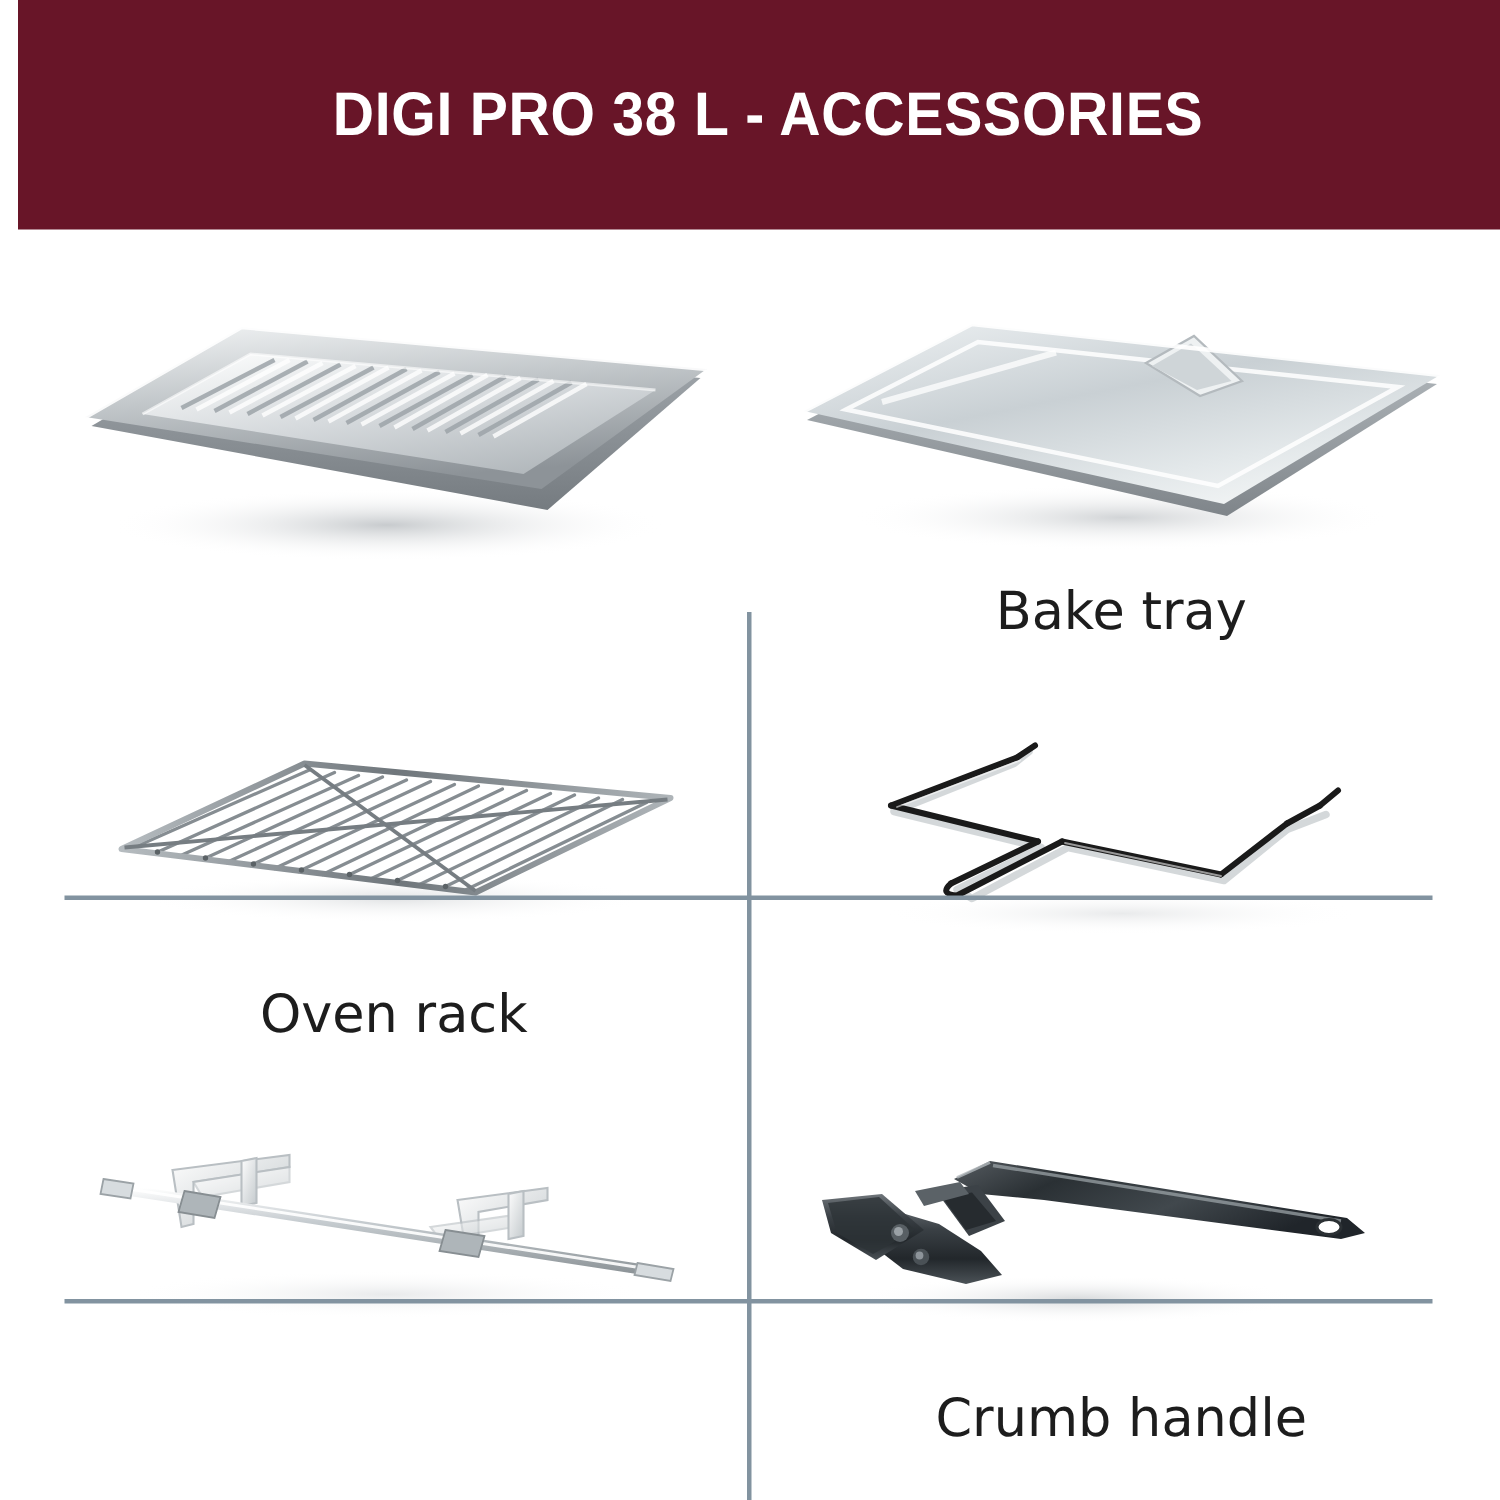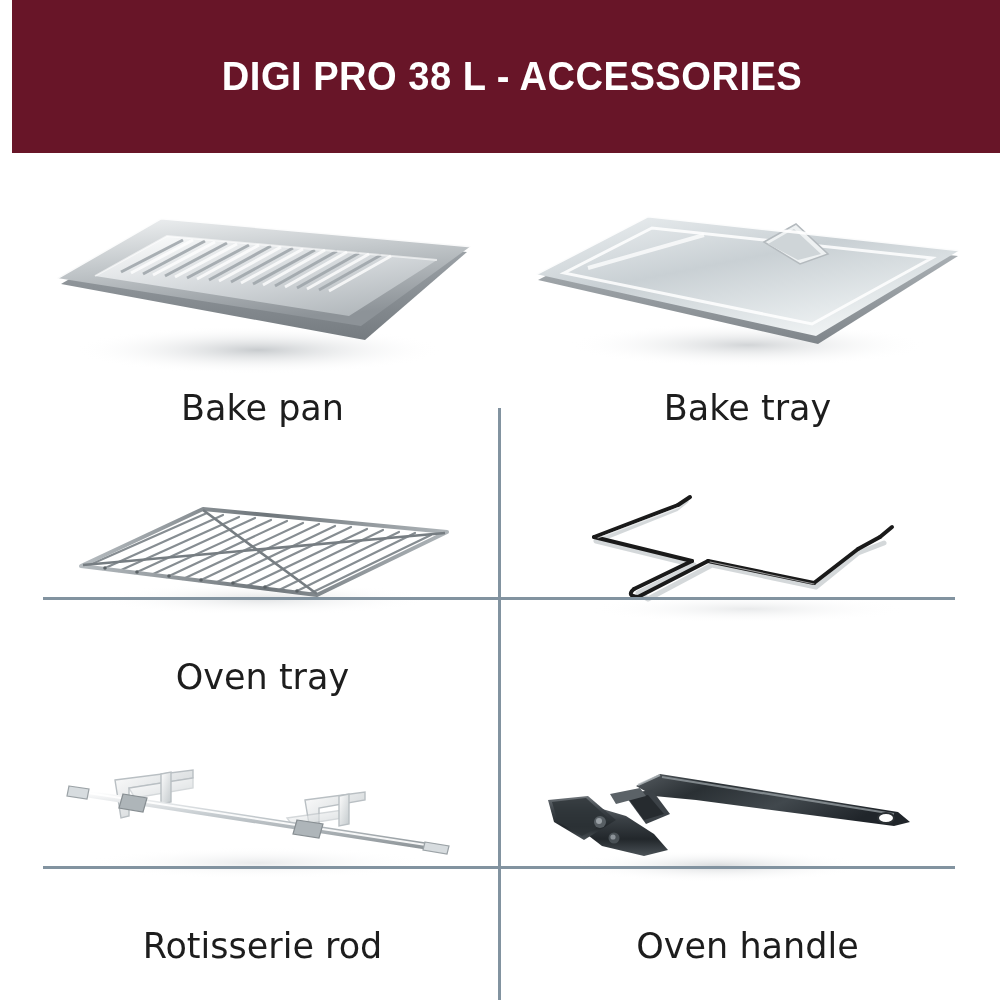--- a/index.html
+++ b/index.html
@@ -158,21 +158,20 @@
         <path d="M198 83 L260 49"></path>
         <path d="M220 85 L282 50"></path>
         <path d="M242 87 L304 52"></path>
         <path d="M264 89 L326 54"></path>
         <path d="M286 91 L348 56"></path>
       </g>
 
       <path d="M14 78 L118 18 L428 46" fill="none" stroke="#ffffff" stroke-width="3" opacity="0.9"></path>
       <path d="M52 76 L124 36 L394 60" fill="none" stroke="#ffffff" stroke-width="2" opacity="0.6"></path>
     </svg>
-    <div class="label">Bake pan</div>
   </div>
 
   <div class="cell cell-r0 cell-c1">
     <svg class="art" viewBox="0 0 440 185">
       <defs>
         <linearGradient id="trayTop" x1="0.15" y1="0" x2="0.85" y2="1">
           <stop offset="0" stop-color="#e9edef"></stop>
           <stop offset="0.4" stop-color="#c9d0d4"></stop>
           <stop offset="0.75" stop-color="#e3e8ea"></stop>
           <stop offset="1" stop-color="#f6f8f8"></stop>
@@ -246,21 +245,21 @@
       <g fill="#5b6266">
         <circle cx="62" cy="99" r="1.8"></circle>
           <circle cx="94" cy="103" r="1.8"></circle>
         <circle cx="126" cy="107" r="1.8"></circle>
           <circle cx="158" cy="111" r="1.8"></circle>
         <circle cx="190" cy="114" r="1.8"></circle>
           <circle cx="222" cy="118" r="1.8"></circle>
         <circle cx="254" cy="122" r="1.8"></circle>
       </g>
     </svg>
-    <div class="label">Oven tray</div>
+    <div class="label">Oven rack</div>
   </div>
 
   <div class="cell cell-r1 cell-c1">
     <svg class="art" viewBox="0 0 440 185">
       <defs>
         <radialGradient id="handleShadow" cx="0.5" cy="0.5" r="0.5">
           <stop offset="0" stop-color="#9aa0a5" stop-opacity="0.22"></stop>
           <stop offset="1" stop-color="#ffffff" stop-opacity="0"></stop>
         </radialGradient>
       </defs>
@@ -327,21 +326,20 @@
 
       <path d="M26 48 L46 51 L44 61 L24 58 Z" fill="#d7dcdf" stroke="#9ba2a6" stroke-width="1.2"></path>
 
       <path d="M382 104 L406 108 L404 116 L380 112 Z" fill="#d7dcdf" stroke="#9ba2a6" stroke-width="1.2"></path>
 
       <g fill="#aeb5b9" stroke="#878e92" stroke-width="1.2">
         <path d="M80 56 L104 60 L100 74 L76 70 Z"></path>
         <path d="M254 82 L280 86 L276 100 L250 96 Z"></path>
       </g>
     </svg>
-    <div class="label">Rotisserie rod</div>
   </div>
 
   <div class="cell cell-r2 cell-c1">
     <svg class="art" viewBox="0 0 440 185">
       <defs>
         <linearGradient id="steelDark" x1="0" y1="0" x2="0" y2="1">
           <stop offset="0" stop-color="#6f757a"></stop>
           <stop offset="0.35" stop-color="#3a4045"></stop>
           <stop offset="0.7" stop-color="#22272b"></stop>
           <stop offset="1" stop-color="#4b5257"></stop>
@@ -377,19 +375,19 @@
         <circle cx="72" cy="84" r="6" fill="#585f64"></circle>
         <circle cx="71" cy="83" r="3" fill="#9aa1a6"></circle>
         <circle cx="86" cy="100" r="5.5" fill="#4a5156"></circle>
         <circle cx="85" cy="99" r="2.6" fill="#8d949a"></circle>
       </g>
 
       <path d="M82 56 L112 50 L118 58 L88 66 Z" fill="#5b6267"></path>
 
       <path d="M110 47 L132 37" stroke="#b3b9bd" stroke-width="2" fill="none" opacity="0.8"></path>
     </svg>
-    <div class="label">Oven handle</div>
+    <div class="label">Crumb handle</div>
   </div>
 
   <div class="divider-h h1"></div>
   <div class="divider-h h2"></div>
   <div class="divider-v"></div>
 </div>
 
 </body></html>

